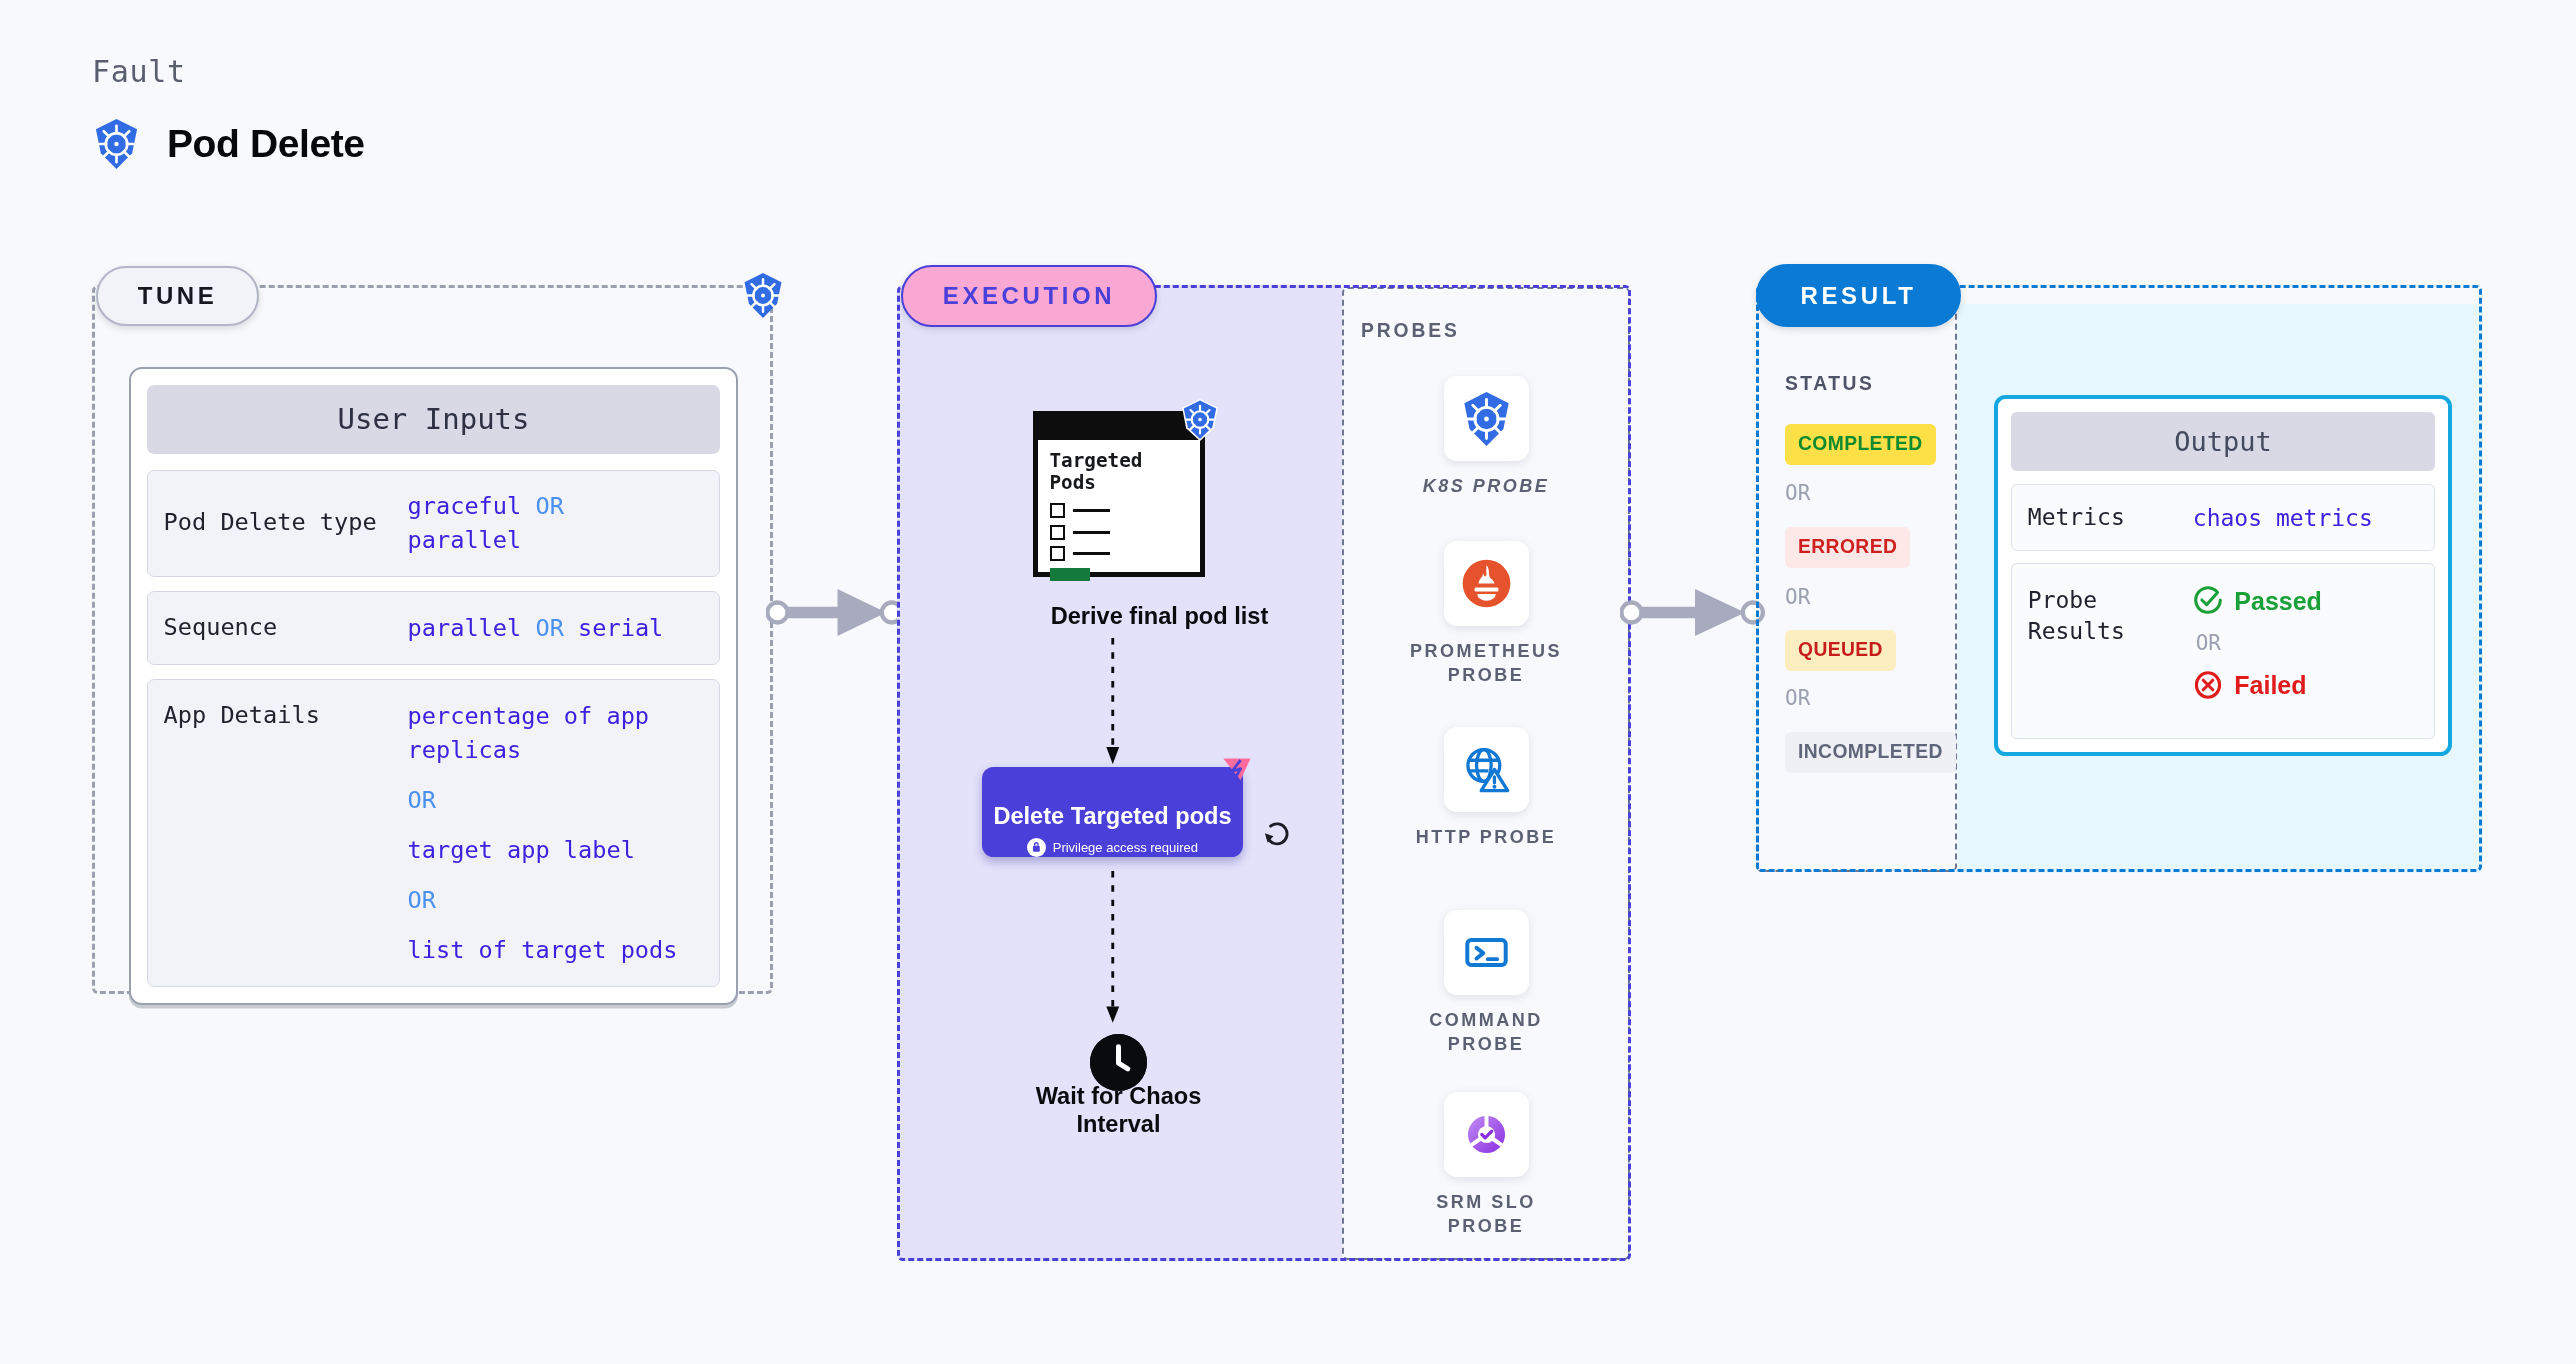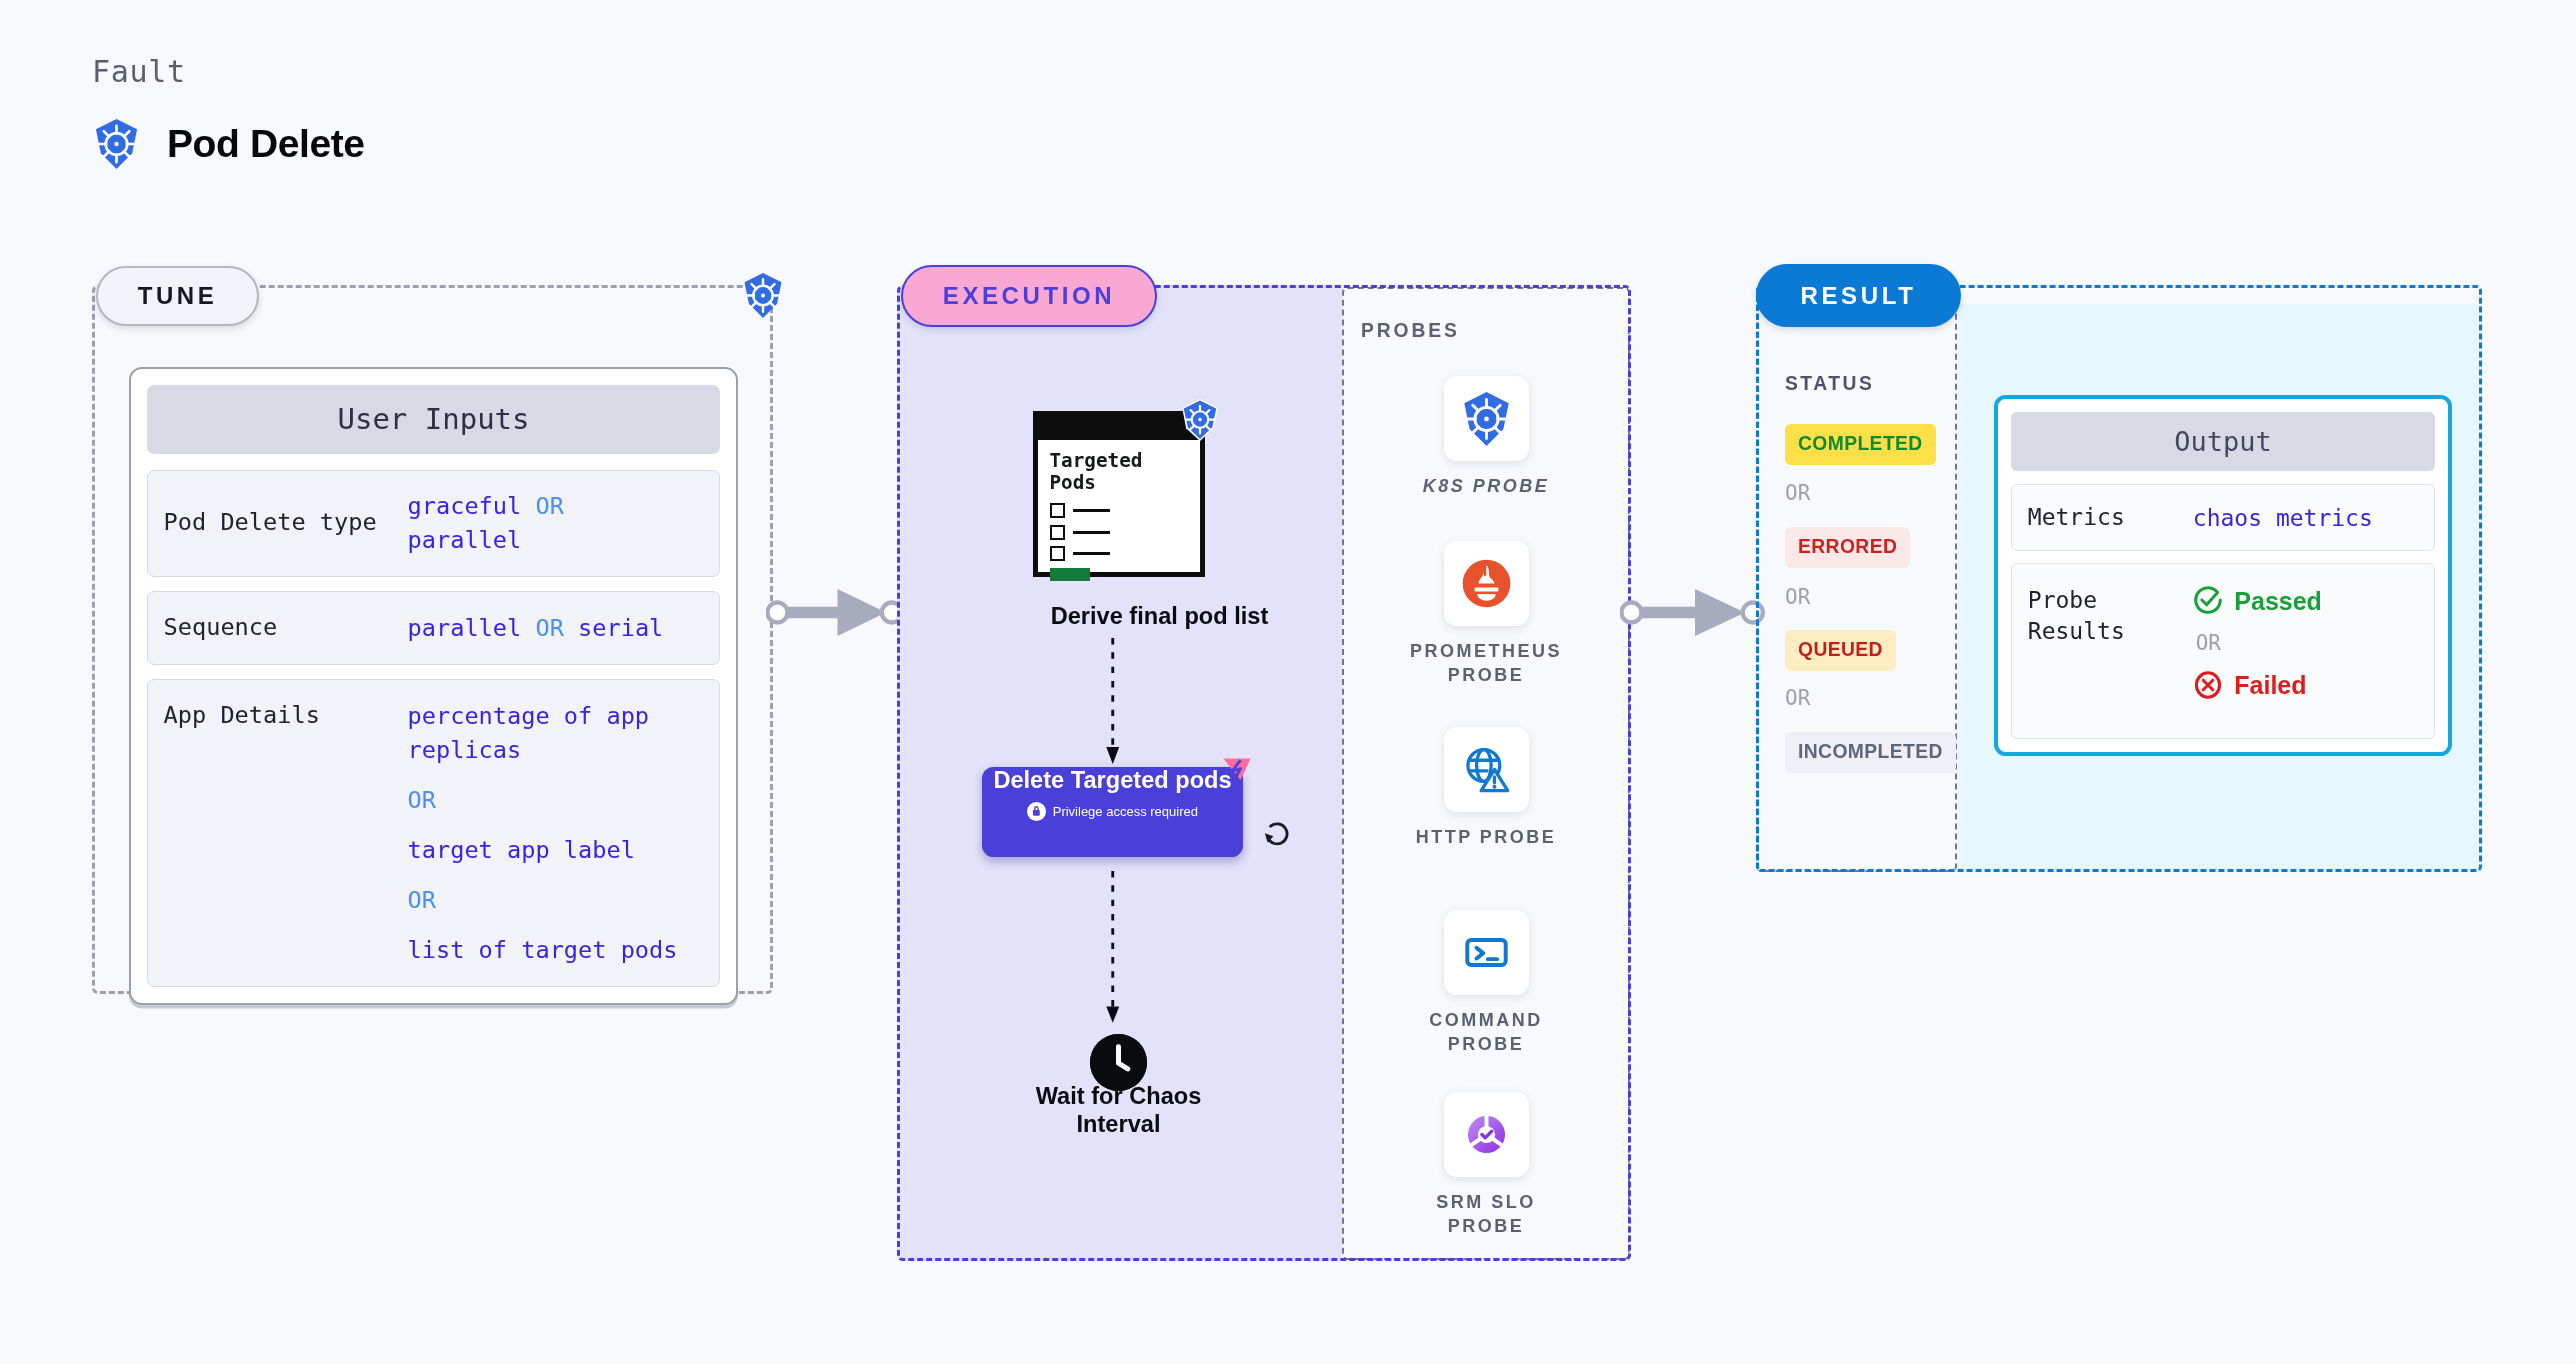--- a/index.html
+++ b/index.html
@@ -109,21 +109,21 @@
   }
   .lbl-derive { left: 1002px; top: 602px; width: 315px; }
   .lbl-wait   { left: 1011px; top: 1082px; width: 215px; }
 
   .dot-arrow { position: absolute; }
 
   .delete-node {
     position: absolute; left: 982px; top: 767px; width: 261px; height: 90px;
     background: #4a3fd9; border-radius: 11.5px;
     box-shadow: 0 4.3px 10px rgba(40,30,140,.30);
-    display: flex; flex-direction: column; align-items: center; justify-content: flex-start;
+    display: flex; flex-direction: column; align-items: center; justify-content: flex-end;
     gap: 7.2px;
   }
   .delete-title { color: #ffffff; font-size: 23.6px; font-weight: bold; text-align: center; line-height: 1.16; }
   .delete-sub { display: flex; align-items: center; gap: 6.4px; color: #ffffff; font-size: 13px; }
   .lock-badge {
     width: 19.3px; height: 19.3px; border-radius: 50%; background: #ffffff;
     display: flex; align-items: center; justify-content: center; flex: none;
   }
   .litmus-tag { position: absolute; right: -8.6px; top: -10px; }
   .loop-icon  { position: absolute; left: 1262px; top: 819px; }

